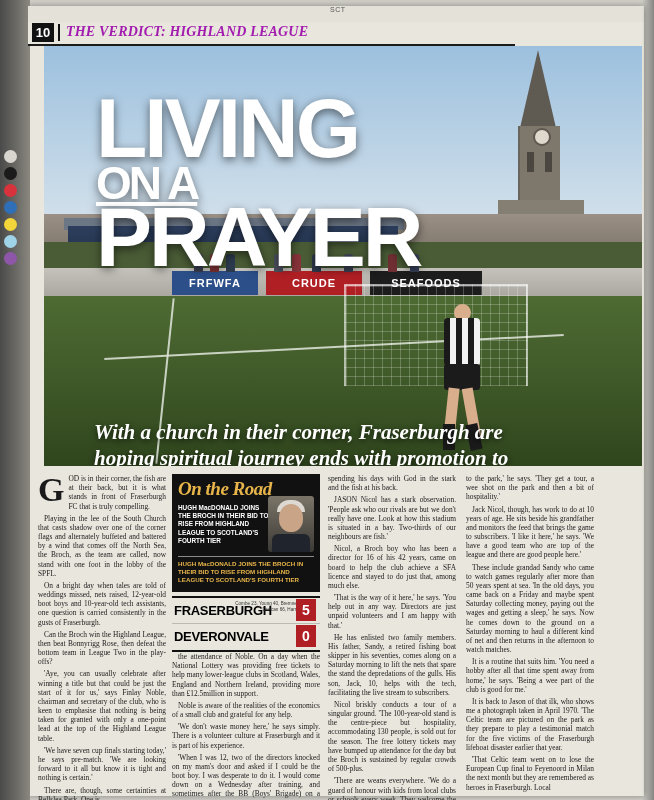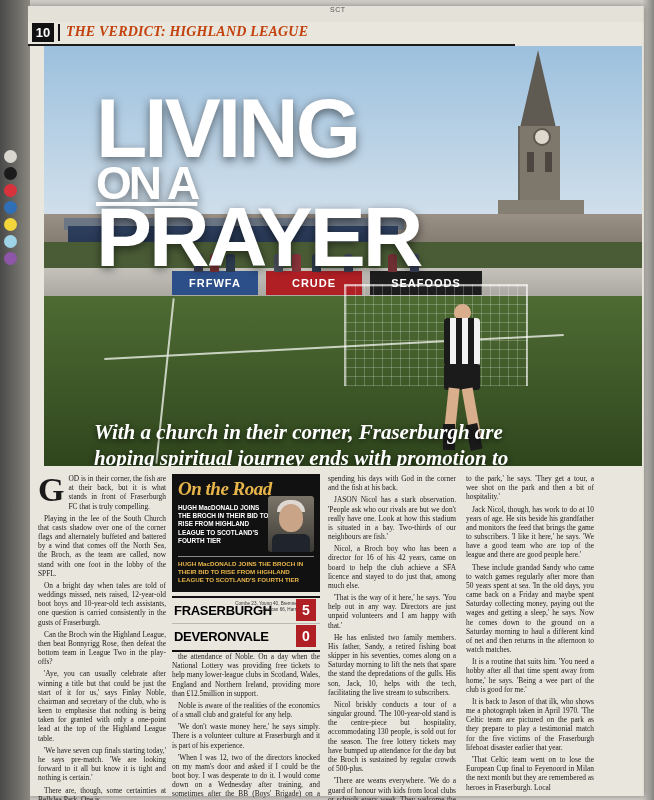--- a/index.html
+++ b/index.html
@@ -91,21 +91,21 @@
     background: #111;
   }
   .section-title {
     position: absolute;
     left: 38px; top: 2px;
     font-family: "Liberation Serif", serif;
     font-weight: bold;
     font-style: italic;
     font-size: 14px;
     letter-spacing: 0.2px;
-    color: #c2410c;
+    color: #a21caf;
   }
   
   .photo {
     position: absolute;
     left: 44px; top: 46px;
     width: 598px; height: 420px;
     overflow: hidden;
     background: linear-gradient(#8fb4d6, #b9cfe2 45%, #5d7a4a 46%, #48632f 100%);
   }
   .sky {
@@ -582,21 +582,21 @@
 
     <div class="col2">
       <p class="first">the attendance of Noble. On a day when the National Lottery was providing free tickets to help many lower-league clubs in Scotland, Wales, England and Northern Ireland, providing more than £12.5million in support.</p>
       <p>Noble is aware of the realities of the economics of a small club and grateful for any help.</p>
       <p>'We don't waste money here,' he says simply. There is a volunteer culture at Fraserburgh and it is part of his experience.</p>
       <p>'When I was 12, two of the directors knocked on my mam's door and asked if I could be the boot boy. I was desperate to do it. I would come down on a Wednesday after training, and sometimes after the BB (Boys' Brigade) on a Friday night, and the boots were all done by the Saturday.</p>
 
     </div>
 
     <div class="col c3">
-      <p class="first">spending his days with God in the corner and the fish at his back.</p>
+      <p class="first">spending his days with God in the stark and the fish at his back.</p>
       <p>JASON Nicol has a stark observation. 'People ask who our rivals are but we don't really have one. Look at how this stadium is situated in a bay. Two-thirds of our neighbours are fish.'</p>
       <p>Nicol, a Broch boy who has been a director for 16 of his 42 years, came on board to help the club achieve a SFA licence and stayed to do just that, among much else.</p>
       <p>'That is the way of it here,' he says. 'You help out in any way. Directors are just unpaid volunteers and I am happy with that.'</p>
       <p>He has enlisted two family members. His father, Sandy, a retired fishing boat skipper in his seventies, comes along on a Saturday morning to lift the nets that spare the stand the depredations of the gulls. His son, Jack, 10, helps with the tech, facilitating the live stream to subscribers.</p>
       <p>Nicol briskly conducts a tour of a singular ground. 'The 100-year-old stand is the centre-piece but hospitality, accommodating 130 people, is sold out for the season. The free lottery tickets may have bumped up attendance for the day but the Broch is sustained by regular crowds of 500-plus.</p>
       <p>'There are weans everywhere. 'We do a guard of honour with kids from local clubs or schools every week. They welcome the teams on</p>
     </div>
 
     <div class="col c4">
       <p class="first">to the park,' he says. 'They get a tour, a wee shot on the park and then a bit of hospitality.'</p>

